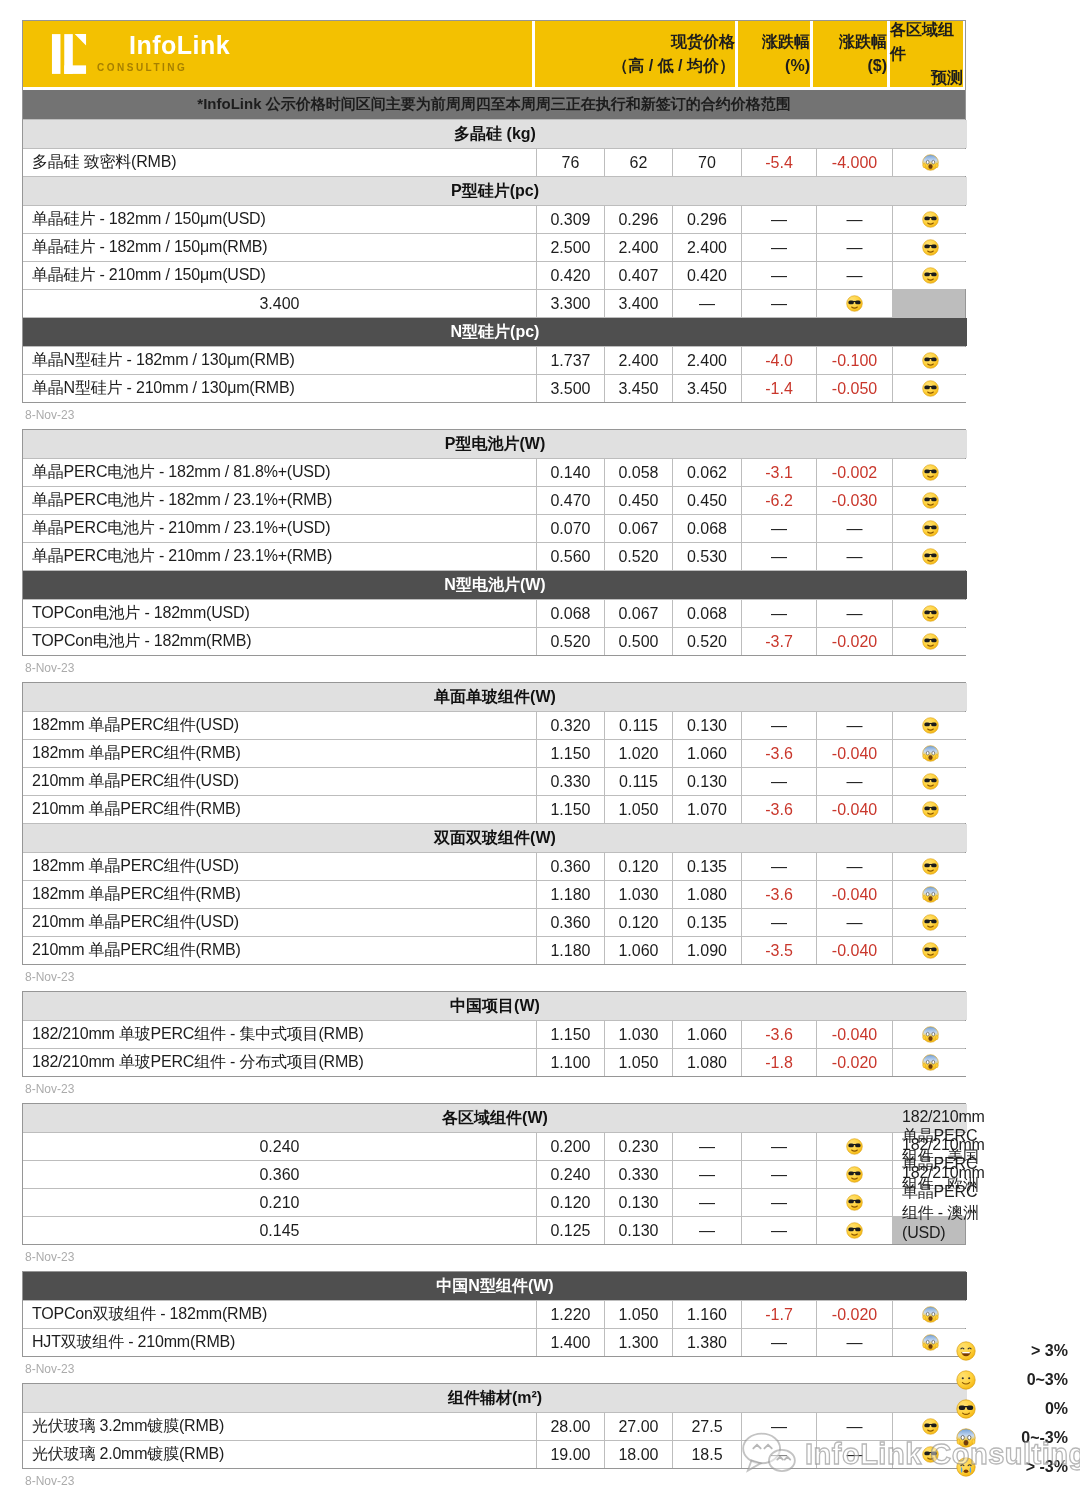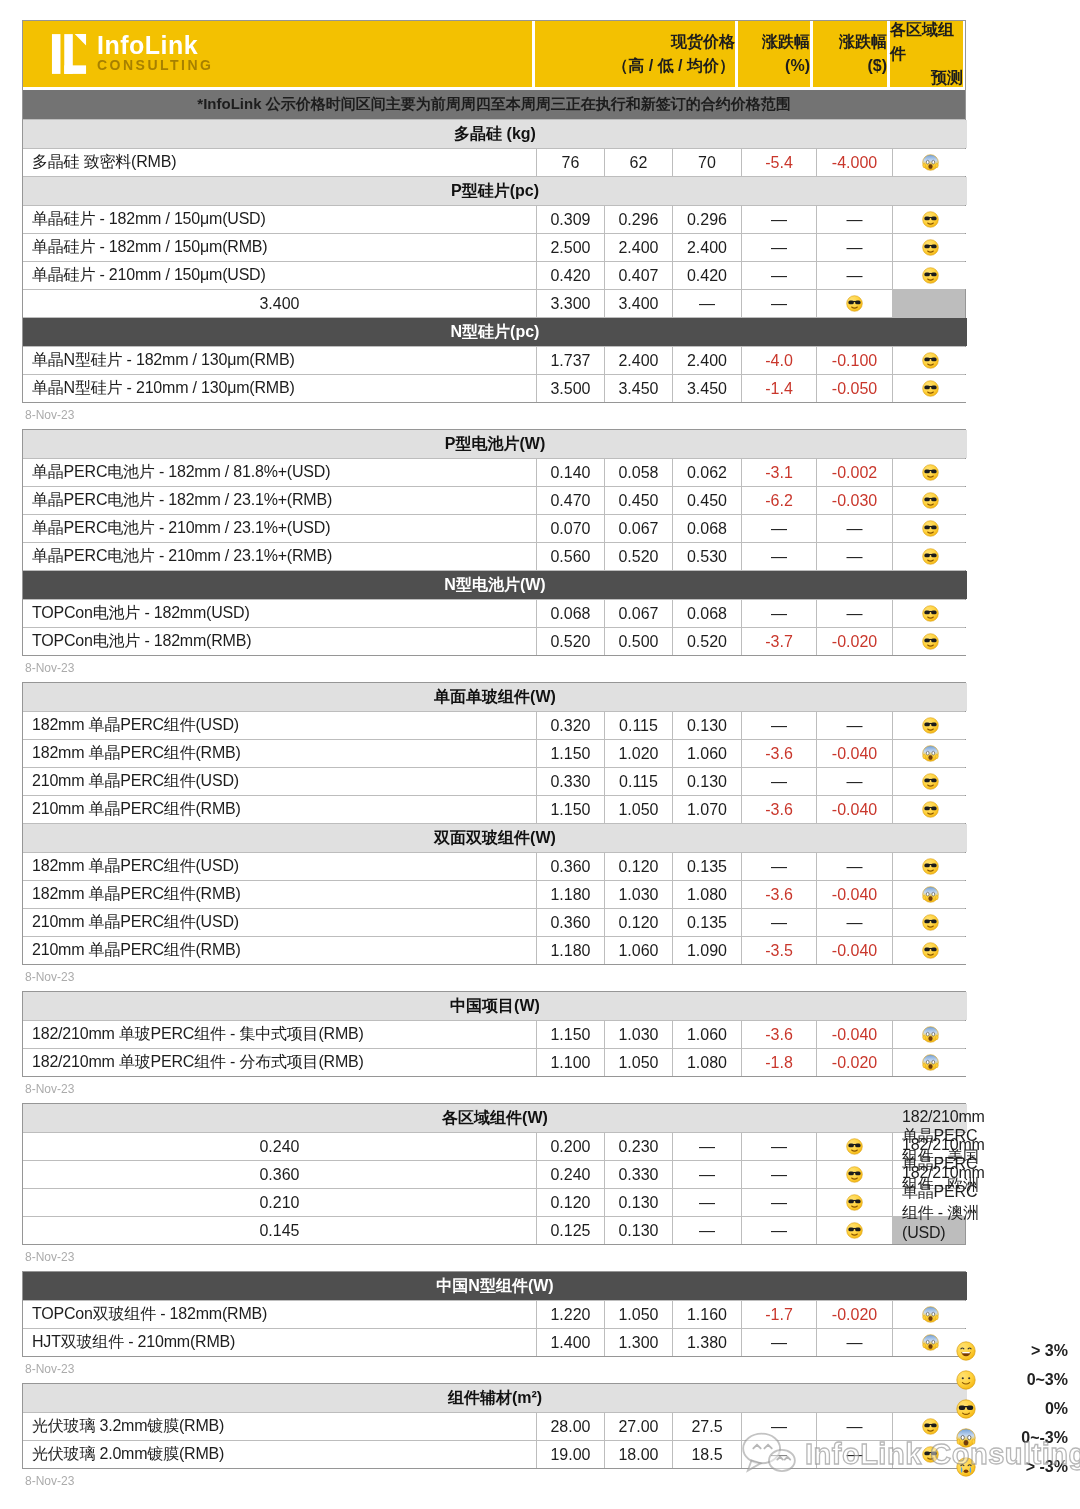--- a/index.html
+++ b/index.html
@@ -18,22 +18,22 @@
   }
   .page{position:absolute;left:22px;top:20px;width:944px;}
   .block{border:1px solid var(--outer);background:#fff;}
   .tophdr{display:grid;grid-template-columns:509px 200px 72px 74px 73px;gap:3px;background:#fff;}
   .tophdr>div{
     background:var(--yellow);height:66px;display:flex;flex-direction:column;
     justify-content:center;align-items:flex-end;font-weight:700;font-size:16px;line-height:1.5;
   }
   .logo-cell{align-items:flex-start !important;justify-content:center;padding-left:28px;}
   .logo-row{display:flex;align-items:flex-start;gap:10px;}
-  .brand-name{color:#fff;font-size:25px;font-weight:700;letter-spacing:0.5px;line-height:1;}
-  .brand-sub{color:rgba(140,105,0,0.75);font-size:14px;font-weight:700;letter-spacing:2.5px;line-height:1;}
+  .brand-name{color:#fff;font-size:25px;font-weight:700;letter-spacing:0.5px;line-height:1;margin-left:32px;}
+  .brand-sub{color:rgba(140,105,0,0.75);font-size:10px;font-weight:700;letter-spacing:2.5px;line-height:1;margin-top:5px;}
   .note{
     background:#737373;height:30px;margin-top:3px;display:flex;align-items:center;justify-content:center;
     font-weight:700;font-size:15px;border-bottom:1px solid var(--grid);
   }
   .tgrid{display:grid;grid-template-columns:513px 67px 67px 68px 74px 75px 74px;gap:1px;background:var(--grid);}
   .sec{grid-column:1/-1;height:28px;display:flex;align-items:center;justify-content:center;font-weight:700;font-size:16px;text-align:center;}
   .sec.light{background:var(--light);color:#111;}
   .sec.dark{background:var(--dark);color:#fff;}
   .cell{background:#fff;height:27px;display:flex;align-items:center;justify-content:center;font-size:16px;}
   .cell.name{justify-content:flex-start;padding-left:9px;font-weight:500;letter-spacing:-0.2px;}

